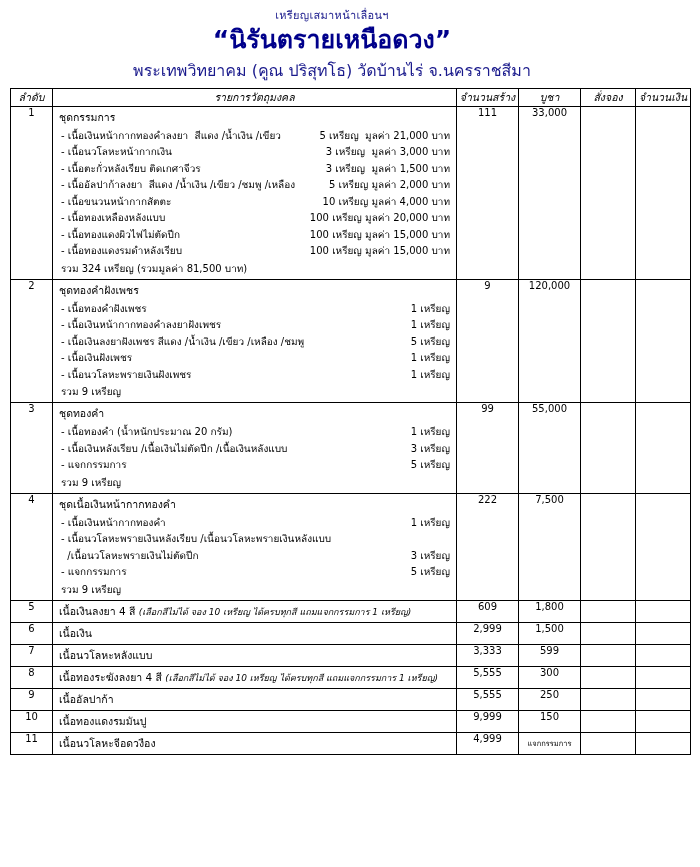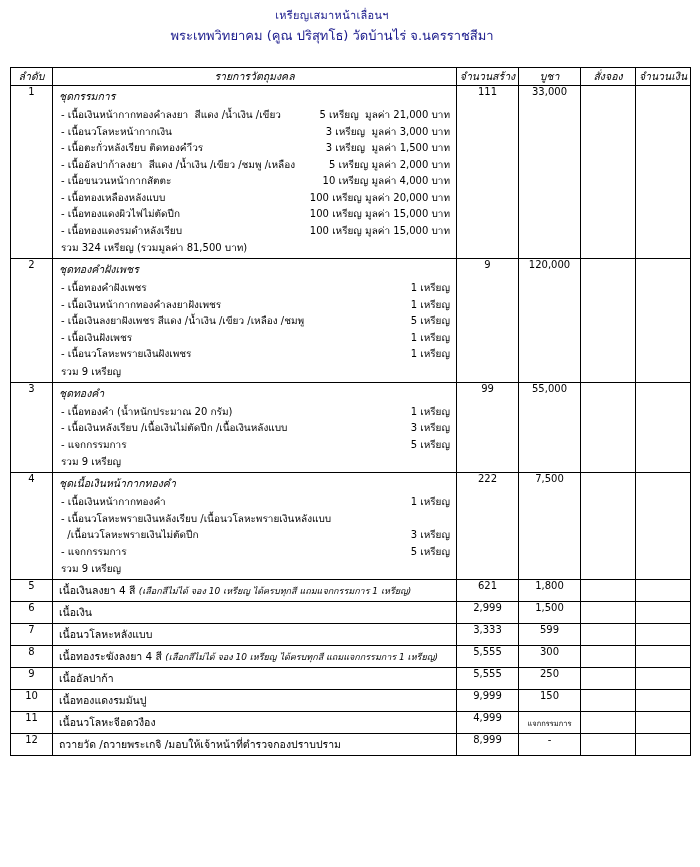--- a/index.html
+++ b/index.html
@@ -32,23 +32,23 @@
     margin-bottom: 1px;
   }
   .hdr-line2 {
     font-size: 25px;
     font-weight: bold;
     color: #00008B;
     line-height: 1.15;
     margin: 2px 0 3px 0;
   }
   .hdr-line3 {
-    font-size: 13px;
+    font-size: 16px;
     color: #1a1a8c;
-    margin-bottom: 21px;
+    margin-bottom: 5px;
   }
   table.grid {
     width: 680px;
     border-collapse: collapse;
     table-layout: fixed;
     font-size: 10px;
   }
   table.grid th, table.grid td {
     border: 1px solid #000000;
     padding: 0;
@@ -69,21 +69,20 @@
   col.c-amt   { width: 55px; }
 
   td.no   { text-align: center; vertical-align: top; padding-top: 2px; }
   td.desc { text-align: left; padding: 0; vertical-align: top; }
   td.num  { text-align: center; vertical-align: top; padding-top: 2px; }
   td.blank{ }
 
   .grp-title {
     padding: 2px 0 2px 6px;
     font-size: 10.5px;
-    font-style: italic;
   }
   .sub {
     display: flex;
     align-items: flex-end;
     padding: 1px 0 1px 8px;
     line-height: 1.45;
   }
   .sub .txt {
     flex: 0 0 auto;
     white-space: pre;
@@ -113,20 +112,21 @@
   }
   .dash { white-space: pre; }
 </style>
 </head>
 <body>
 
 <div class="page">
 
   <div class="header">
     <div class="hdr-line1">เหรียญเสมาหน้าเลื่อนฯ</div>
+    <div class="hdr-line2">“นิรันตรายเหนือดวง”</div>
     <div class="hdr-line3">พระเทพวิทยาคม (คูณ ปริสุทโธ) วัดบ้านไร่ จ.นครราชสีมา</div>
   </div>
 
   <table class="grid">
     <colgroup>
       <col class="c-no">
         <col class="c-desc">
         <col class="c-made">
         <col class="c-price">
         <col class="c-resv">
@@ -150,21 +150,21 @@
           <div class="grp-title">ชุดกรรมการ</div>
           <div class="sub">
             <span class="txt dash">- เนื้อเงินหน้ากากทองคำลงยา  สีแดง /น้ำเงิน /เขียว</span>
             <span class="qty">5 เหรียญ  มูลค่า 21,000 บาท</span>
           </div>
           <div class="sub">
             <span class="txt dash">- เนื้อนวโลหะหน้ากากเงิน</span>
             <span class="qty">3 เหรียญ  มูลค่า 3,000 บาท</span>
           </div>
           <div class="sub">
-            <span class="txt dash">- เนื้อตะกั่วหลังเรียบ ติดทองคำีวร</span>
+            <span class="txt dash">- เนื้อตะกั่วหลังเรียบ ติดเกศาจีวร</span>
             <span class="qty">3 เหรียญ  มูลค่า 1,500 บาท</span>
           </div>
           <div class="sub">
             <span class="txt dash">- เนื้ออัลปาก้าลงยา  สีแดง /น้ำเงิน /เขียว /ชมพู /เหลือง</span>
             <span class="qty">5 เหรียญ มูลค่า 2,000 บาท</span>
           </div>
           <div class="sub">
             <span class="txt dash">- เนื้อขนวนหน้ากากสัตตะ</span>
             <span class="qty">10 เหรียญ มูลค่า 4,000 บาท</span>
           </div>
@@ -273,21 +273,21 @@
       </tr>
 
       <tr>
         <td class="no">5</td>
         <td class="desc">
           <div class="onerow">
             <span>เนื้อเงินลงยา 4 สี</span>
             <span class="small">(เลือกสีไม่ได้ จอง 10 เหรียญ ได้ครบทุกสี  แถมแจกกรรมการ 1 เหรียญ)</span>
           </div>
         </td>
-        <td class="num">621</td>
+        <td class="num">609</td>
         <td class="num">1,800</td>
         <td class="blank"></td>
         <td class="blank"></td>
       </tr>
 
       <tr>
         <td class="no">6</td>
         <td class="desc">
           <div class="onerow">
             <span>เนื้อเงิน</span>
@@ -363,30 +363,17 @@
             <span>เนื้อนวโลหะจีอดวงือง</span>
             <span class="small"></span>
           </div>
         </td>
         <td class="num">4,999</td>
         <td class="tiny-center">แจกกรรมการ</td>
         <td class="blank"></td>
         <td class="blank"></td>
       </tr>
 
-      <tr>
-        <td class="no">12</td>
-        <td class="desc">
-          <div class="onerow">
-            <span>ถวายวัด /ถวายพระเกจิ /มอบให้เจ้าหน้าที่ตำรวจกองปราบปราม</span>
-            <span class="small"></span>
-          </div>
-        </td>
-        <td class="num">8,999</td>
-        <td class="num">-</td>
-        <td class="blank"></td>
-        <td class="blank"></td>
-      </tr>
 
 
     </tbody>
   </table>
 </div>
 
 </body></html>

